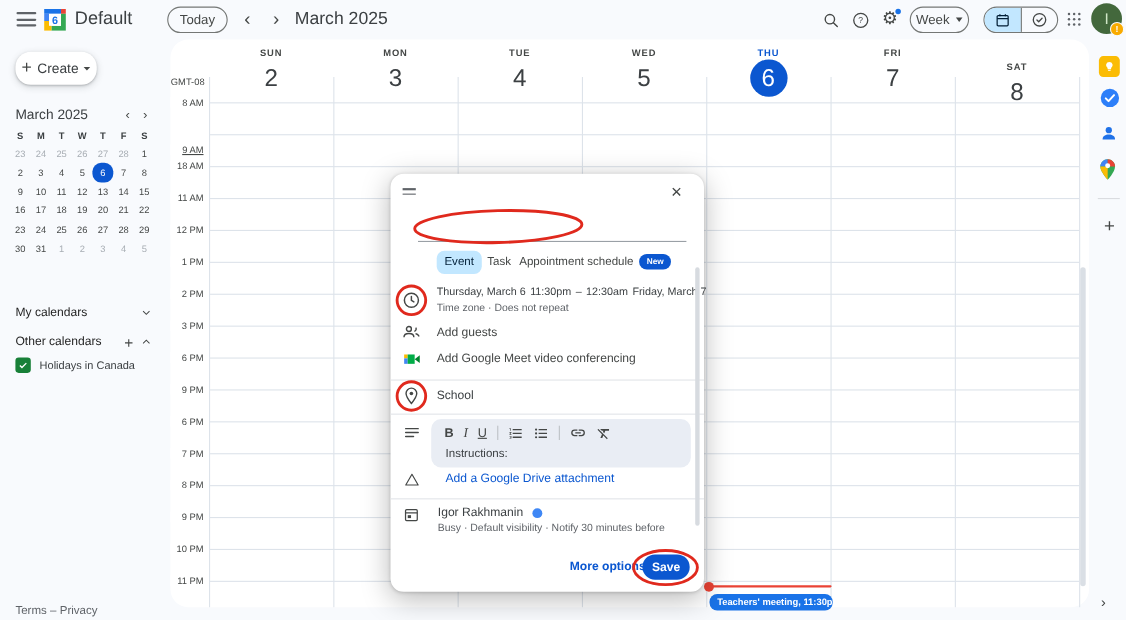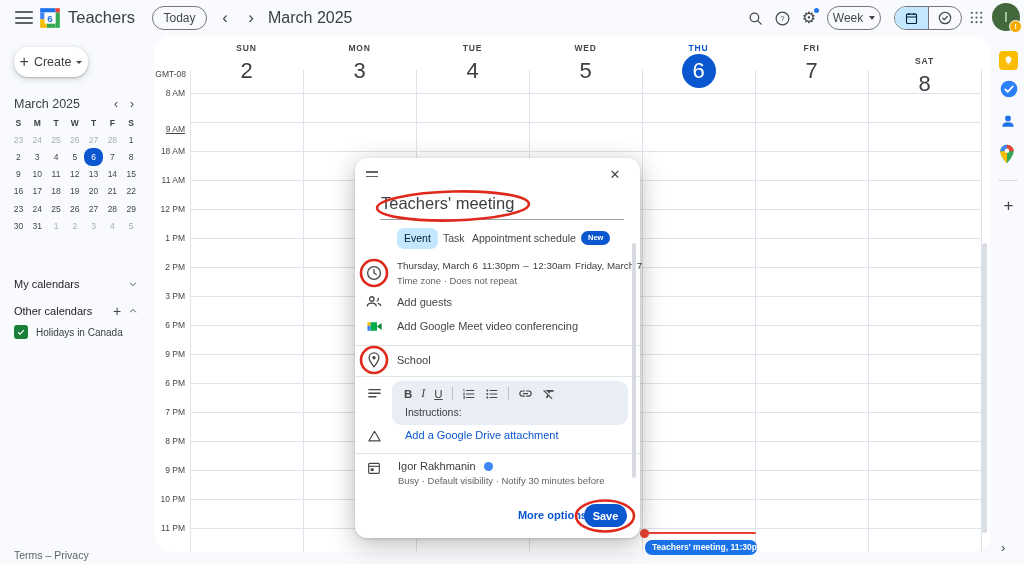--- a/index.html
+++ b/index.html
@@ -127,21 +127,21 @@
       <rect x="2" y="2" width="14" height="4" fill="#1a73e8"></rect>
       <rect x="16" y="2" width="4" height="4" fill="#ea4335"></rect>
       <rect x="16" y="6" width="4" height="14" fill="#34a853"></rect>
       <rect x="8" y="16" width="8" height="4" fill="#34a853"></rect>
       <rect x="2" y="12" width="6" height="8" fill="#fbbc04"></rect>
       <rect x="2" y="6" width="4" height="6" fill="#4285f4"></rect>
       <rect x="6" y="6" width="10" height="10" fill="#fff"></rect>
       <text x="11" y="14.5" text-anchor="middle" font-size="9" font-weight="bold" fill="#1a73e8">6</text>
     </svg>
   </div>
-  <div class="abs app-title">Teachers</div>
+  <div class="abs app-title">Default</div>
 
   <div class="abs pill-btn today-btn">Today</div>
   <div class="abs nav-arrow" style="left:215px">‹</div>
   <div class="abs nav-arrow" style="left:241px">›</div>
   <div class="abs range-title">March 2025</div>
 
   <div class="abs hdr-ic" style="left:746px">
     <svg width="17" height="17" viewBox="0 0 24 24">
         <circle cx="10.5" cy="10.5" r="6" fill="none" stroke="#444746" stroke-width="1.8"></circle>
         <path d="M15 15l5 5" stroke="#444746" stroke-width="1.8" stroke-linecap="round"></path>
@@ -325,21 +325,21 @@
         <div class="vline" style="left: 148px;"></div>
         <div class="vline" style="left: 261px;"></div>
         <div class="vline" style="left: 374px;"></div>
         <div class="vline" style="left: 487px;"></div>
         <div class="vline" style="left: 600px;"></div>
         <div class="vline" style="left: 713px;"></div>
         <div class="vline" style="left: 826px;"></div>
         <div class="hline" style="top: 57px;"></div>
         <div class="hour-label" style="top: 52px;">8 AM</div>
         <div class="hline" style="top: 86px;"></div>
-        <div class="hour-label" style="top: 88px; text-decoration: underline;">9 AM</div>
+        <div class="hour-label" style="top: 95px; text-decoration: underline;">9 AM</div>
         <div class="hline" style="top: 115px;"></div>
         <div class="hour-label" style="top: 110px;">18 AM</div>
         <div class="hline" style="top: 144px;"></div>
         <div class="hour-label" style="top: 139px;">11 AM</div>
         <div class="hline" style="top: 173px;"></div>
         <div class="hour-label" style="top: 168px;">12 PM</div>
         <div class="hline" style="top: 202px;"></div>
         <div class="hour-label" style="top: 197px;">1 PM</div>
         <div class="hline" style="top: 231px;"></div>
         <div class="hour-label" style="top: 226px;">2 PM</div>
@@ -401,21 +401,20 @@
   <div class="abs strip-plus">+</div>
   <div class="abs strip-chev">›</div>
 
   <div class="abs" id="dialog">
     <div class="abs drag-handle">
         <i></i>
         <i></i>
       </div>
     <div class="abs dlg-close">✕</div>
 
-    <div class="abs dlg-title">Teachers' meeting</div>
     <div class="abs dlg-underline"></div>
 
     <div class="abs tab-event">Event</div>
     <div class="abs tab-plain" style="left:88px">Task</div>
     <div class="abs tab-plain" style="left:117px">Appointment schedule</div>
     <div class="abs new-badge">New</div>
 
     <div class="abs row-ic" style="top:106px">
       <svg width="18" height="18" viewBox="0 0 24 24">
           <circle cx="12" cy="12" r="8.5" fill="none" stroke="#444746" stroke-width="1.8"></circle>

